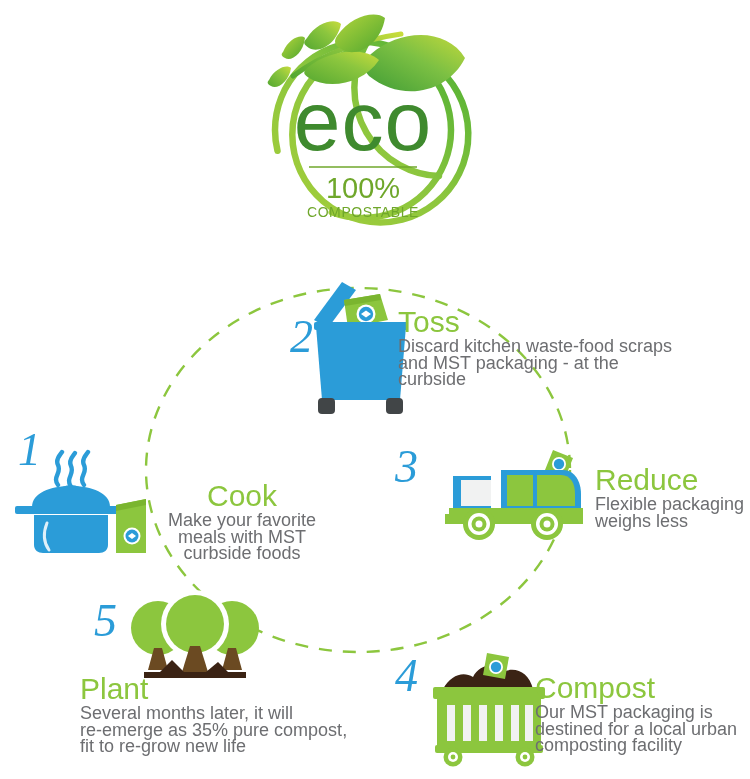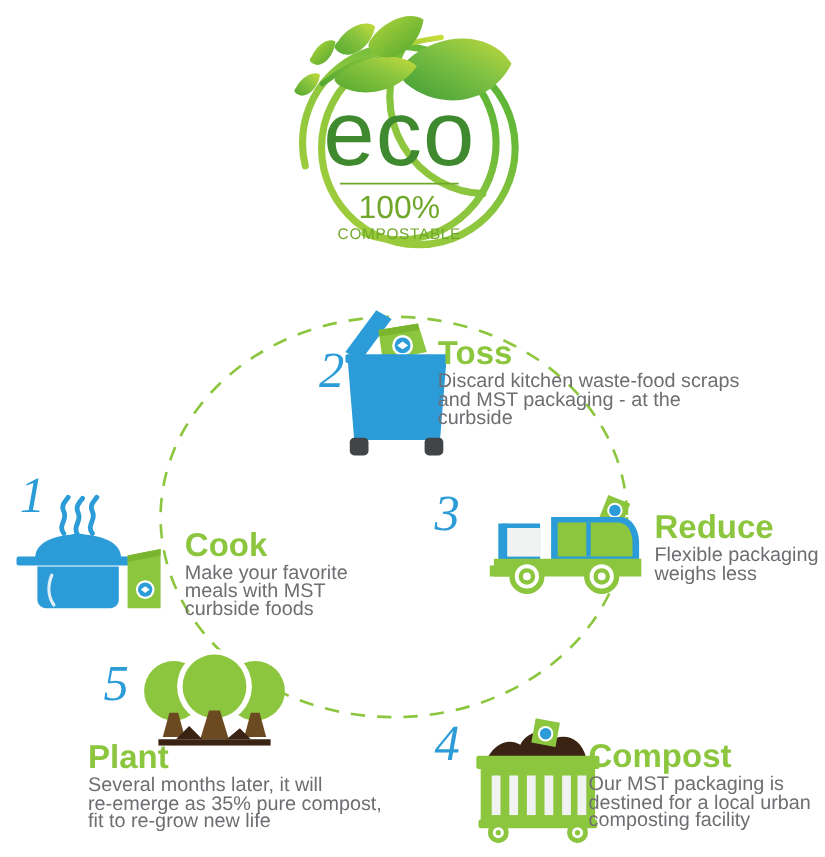--- a/index.html
+++ b/index.html
@@ -44,38 +44,38 @@
     font-style: italic;
     font-size: 46px;
     line-height: 46px;
     font-weight: 400;
     letter-spacing: -1px;
   }
   .step-title {
     color: #8cc63e;
     font-size: 30px;
     line-height: 32px;
-    font-weight: 700;
+    font-weight: 400;
     white-space: nowrap;
   }
   .step-desc {
     color: #6d6e71;
     font-size: 18px;
     line-height: 16.5px;
     font-weight: 400;
     white-space: pre-line;
   }
   .step-icon {
     position: absolute;
   }
 
   
   #step-cook      { left: 0px;   top: 425px; width: 340px; height: 135px; }
   #step-cook .step-num   { left: 18px; top: 2px; }
-  #step-cook .step-text  { position: absolute; left: 168px; top: 55px; }
+  #step-cook .step-text  { position: absolute; left: 168px; top: 55px; text-align: center; }
 
   #step-toss      { left: 290px; top: 278px; width: 400px; height: 150px; }
   #step-toss .step-num   { left: 0px; top: 36px; }
   #step-toss .step-text  { position: absolute; left: 108px; top: 28px; }
 
   #step-reduce    { left: 395px; top: 440px; width: 355px; height: 120px; }
   #step-reduce .step-num { left: 0px; top: 4px; }
   #step-reduce .step-text{ position: absolute; left: 200px; top: 24px; }
 
   #step-compost   { left: 395px; top: 645px; width: 355px; height: 130px; }

